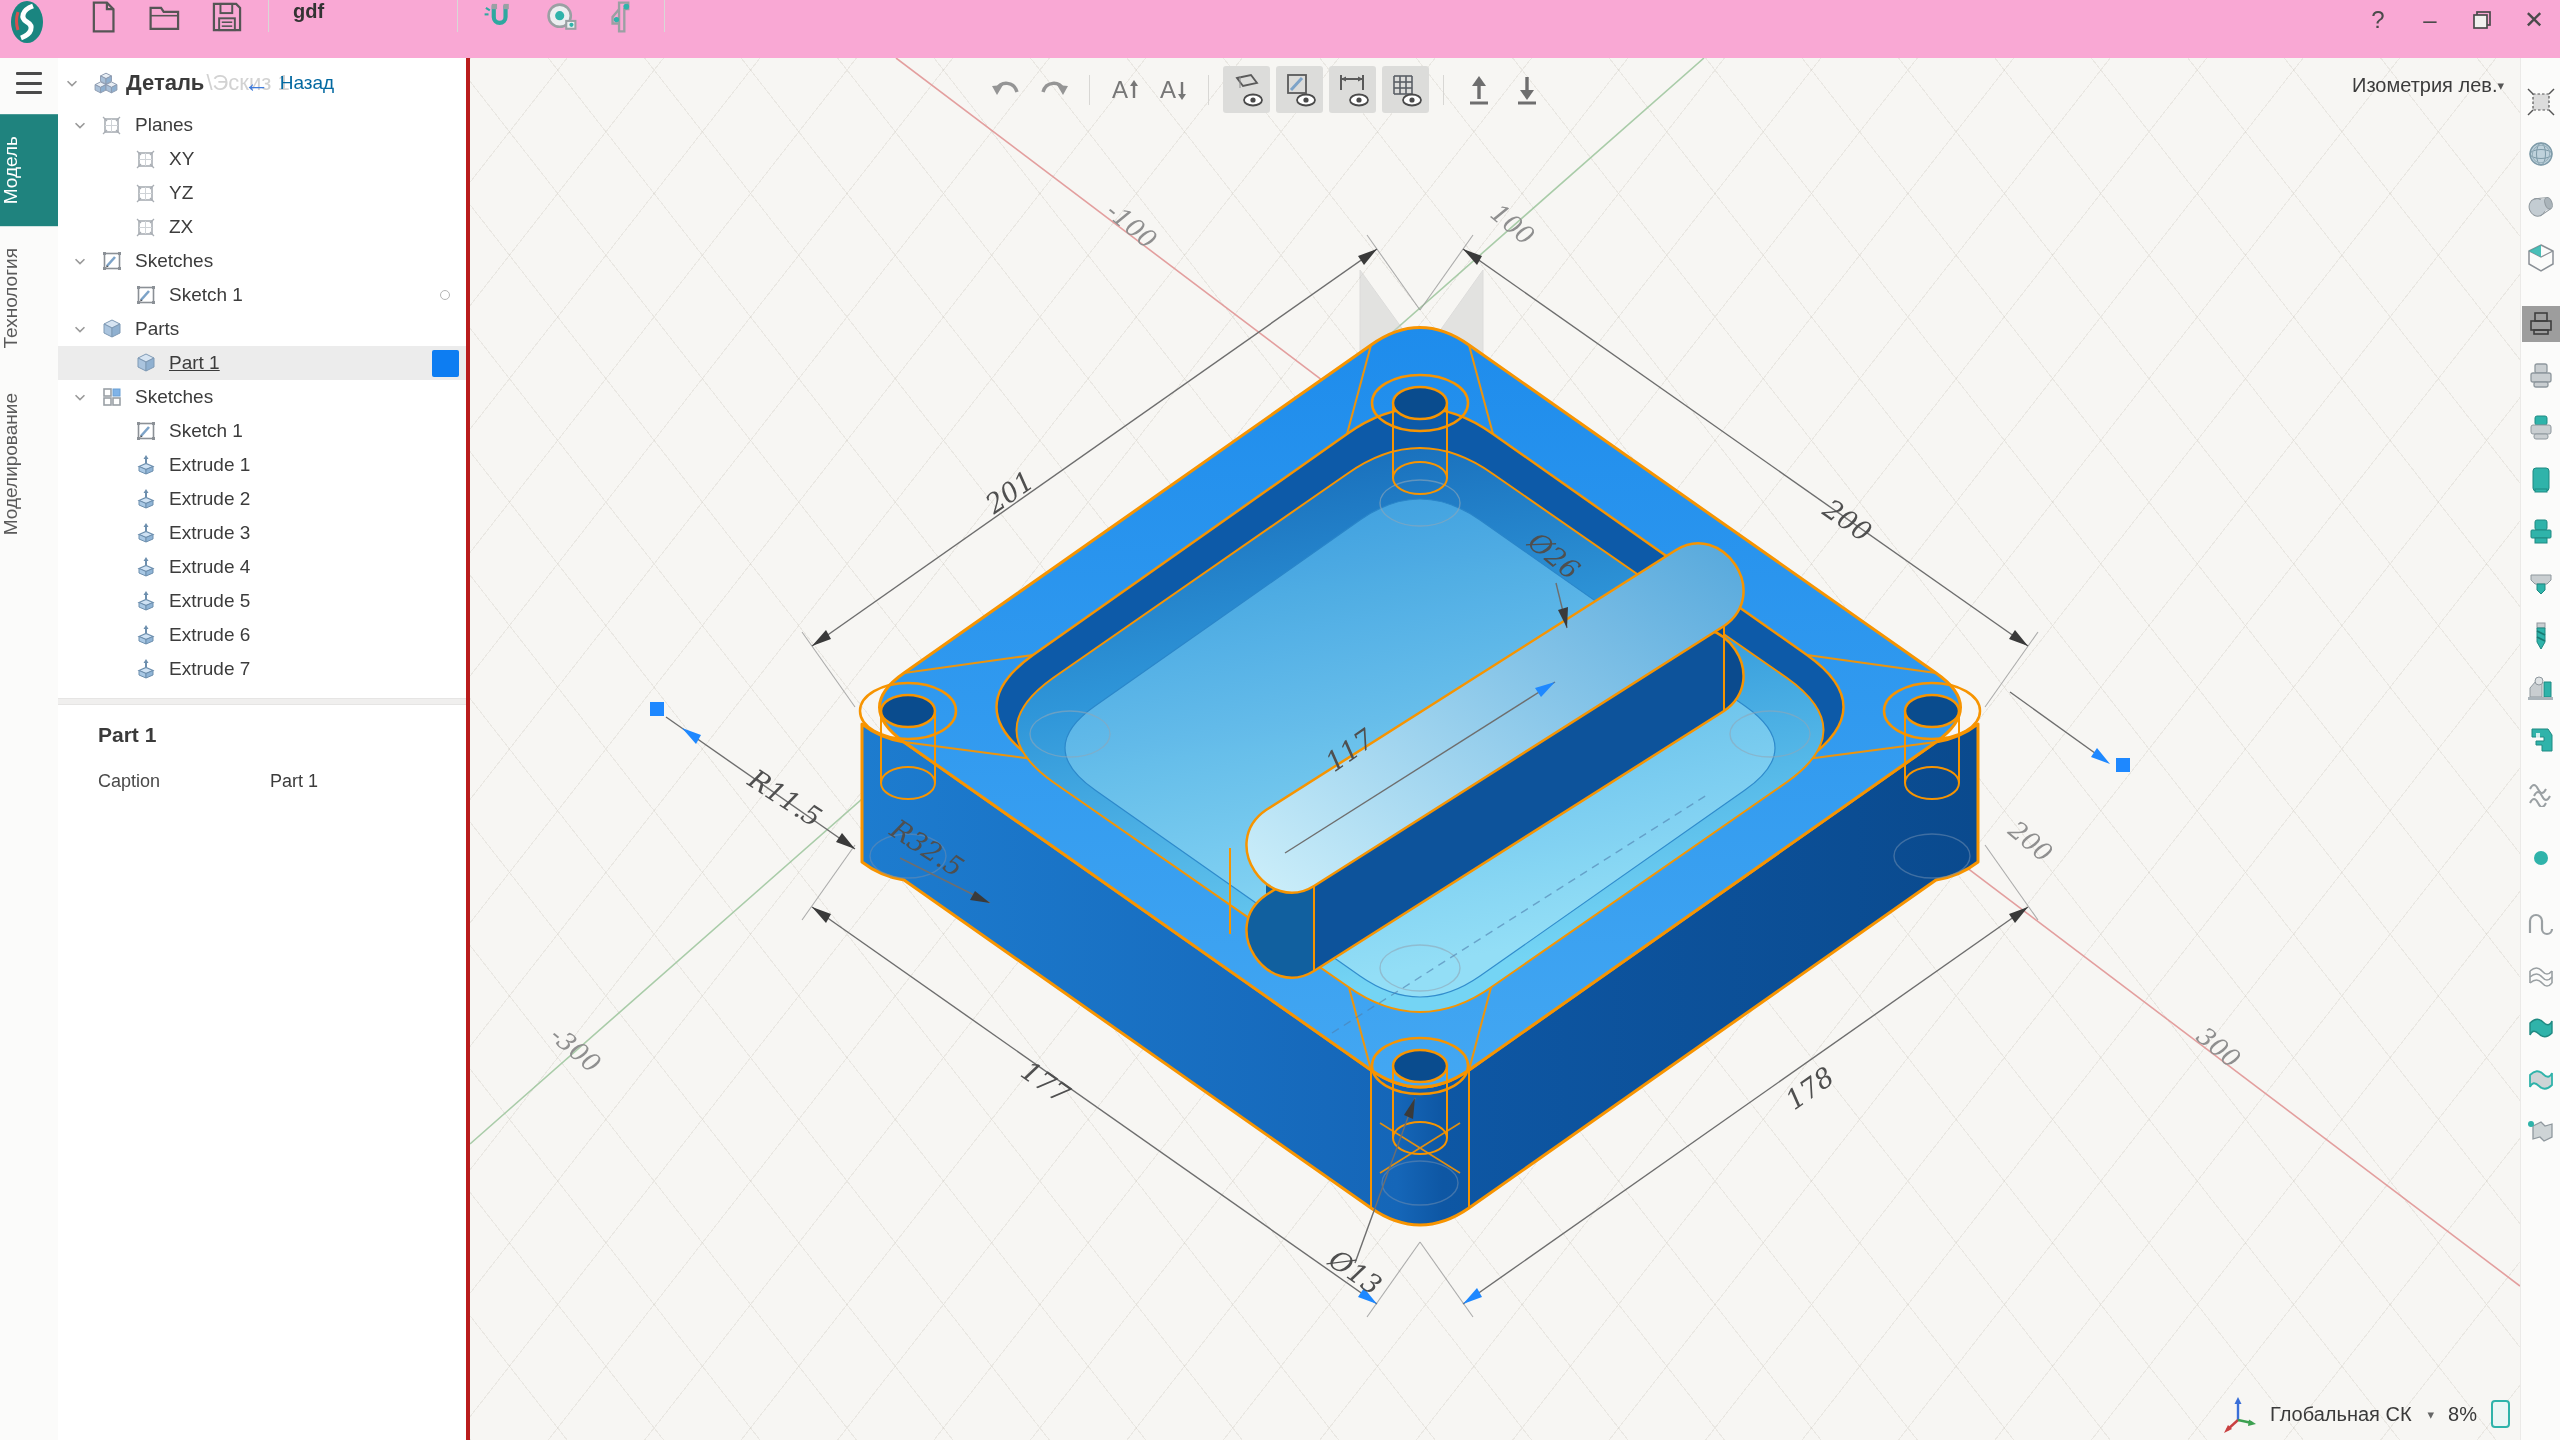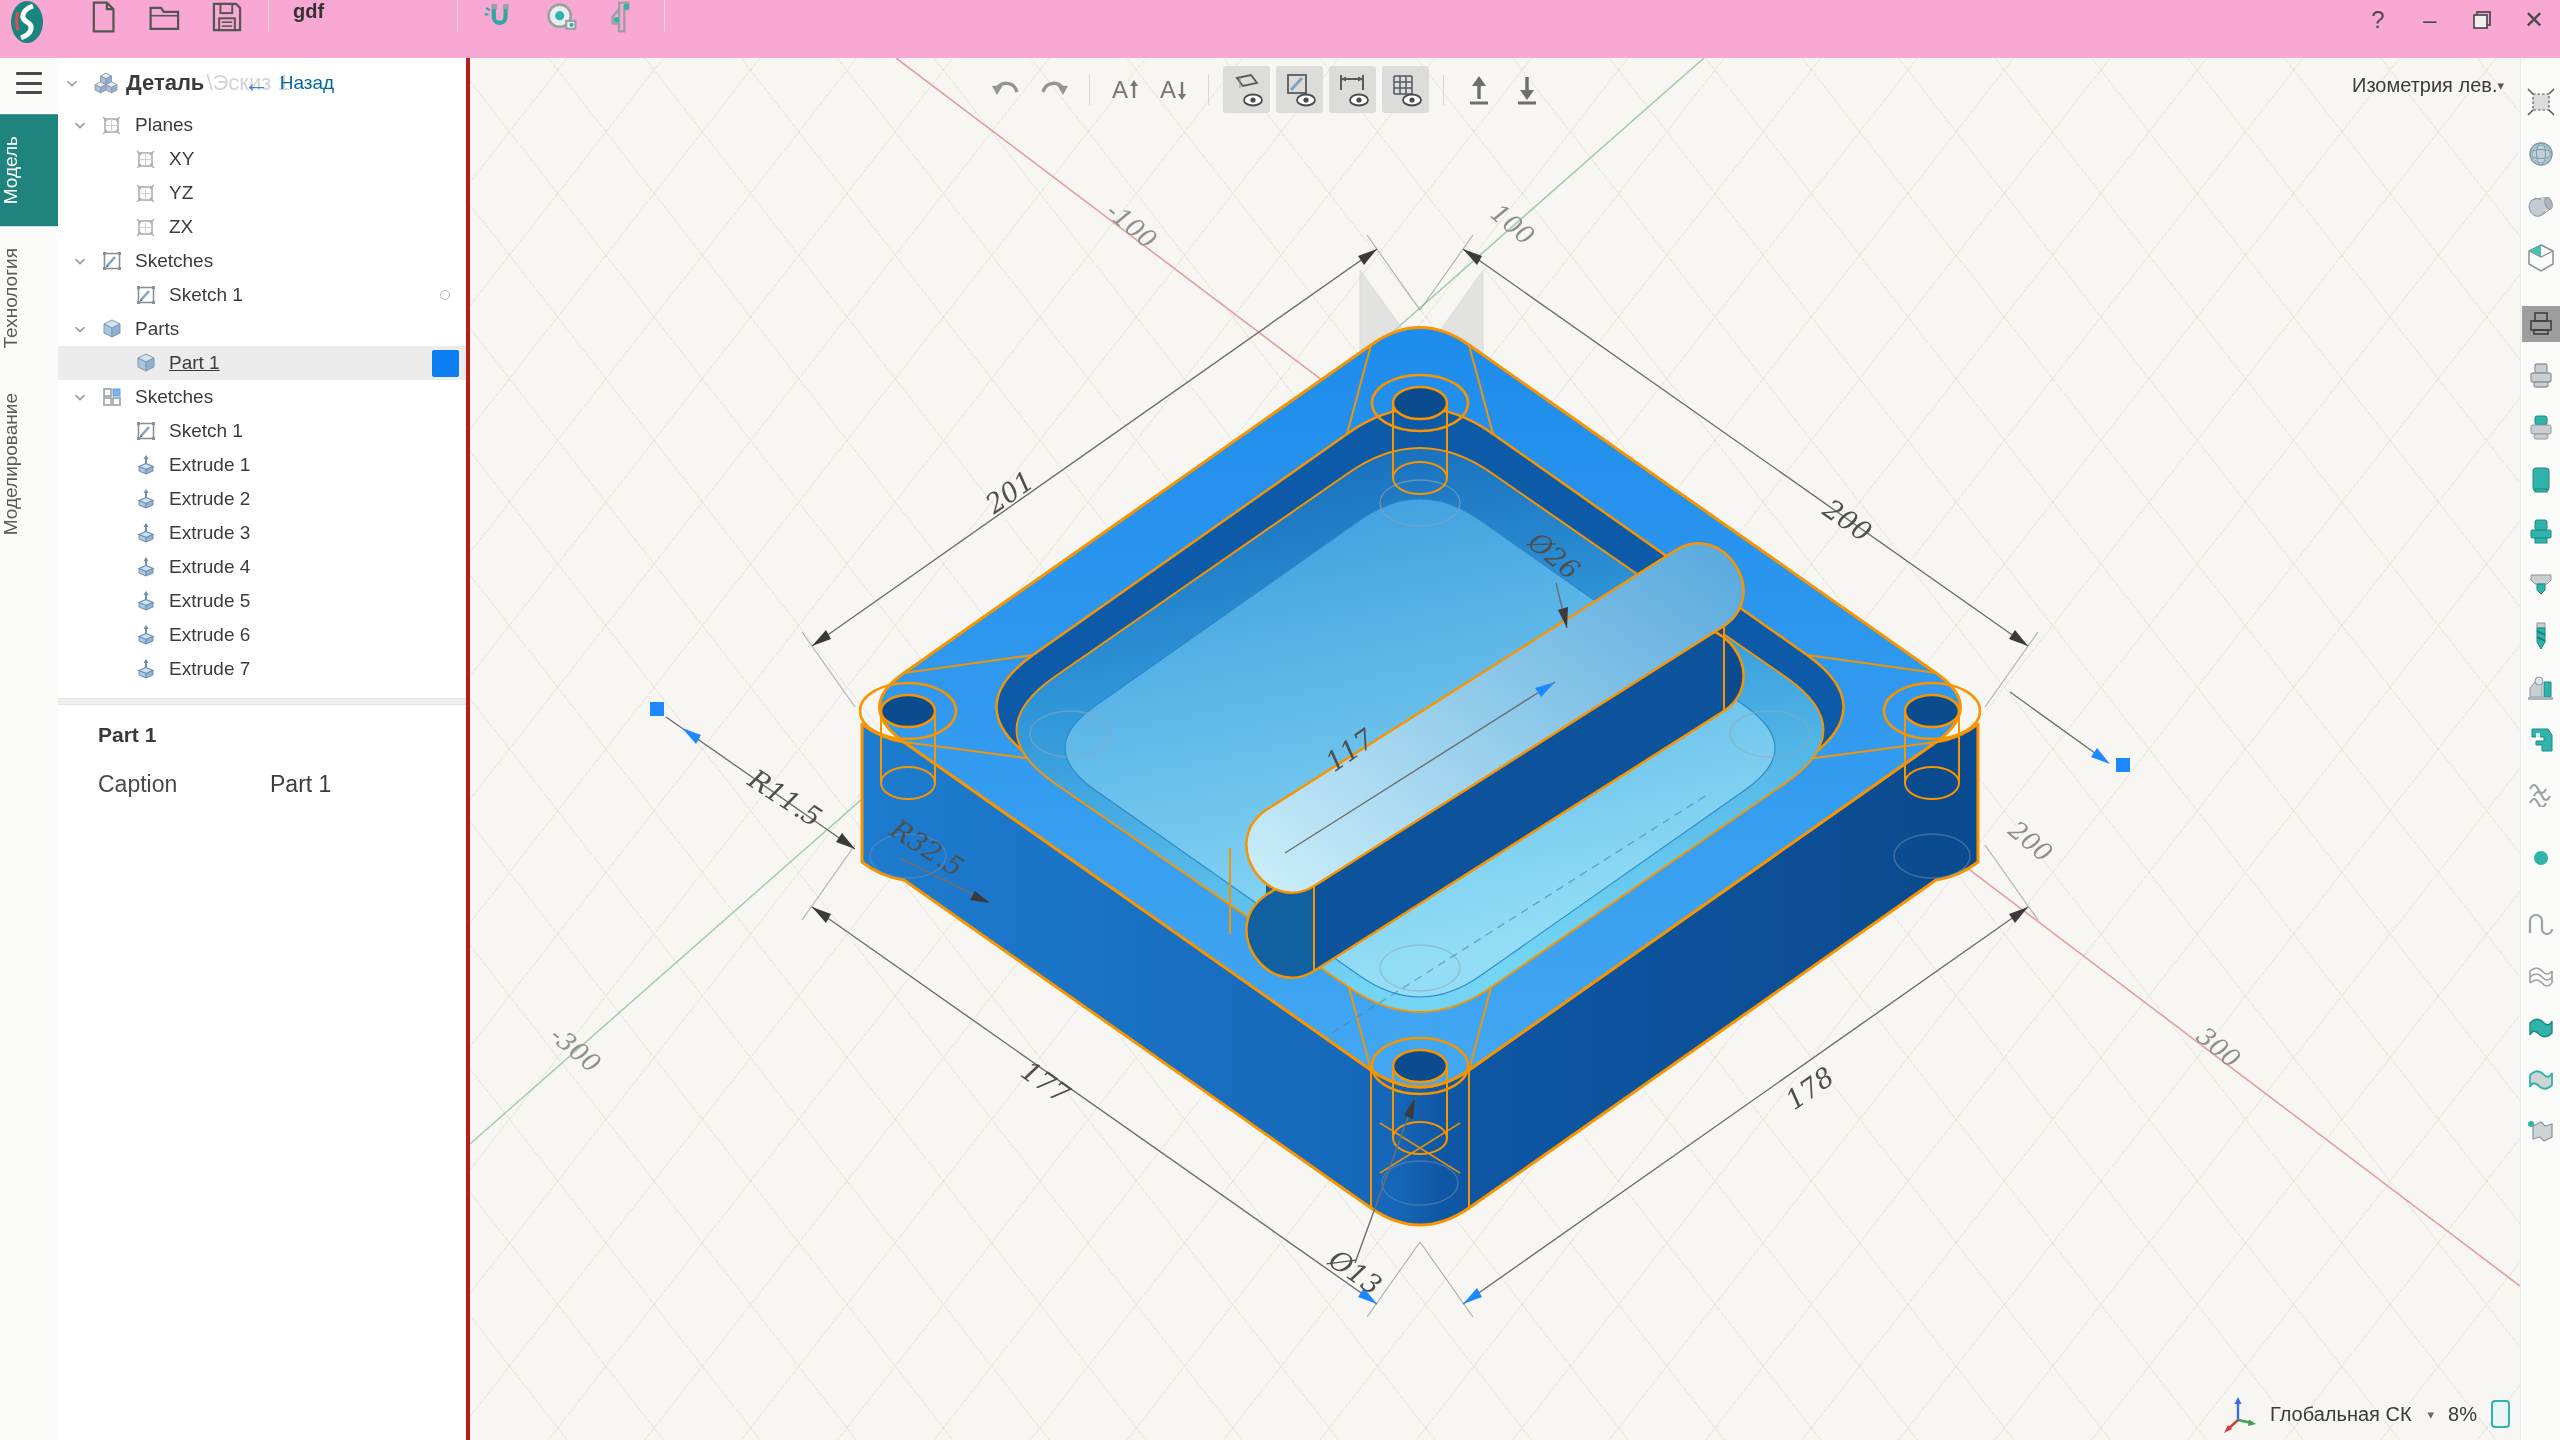--- a/index.html
+++ b/index.html
@@ -45,21 +45,21 @@
   .trow.lvl1 .ticon { margin-left:77px; }
   .ticon { width:22px; height:22px; flex:0 0 22px; }
   .tlabel { margin-left:12px; }
   .trow.sel { background:#ececec; }
   .trow.sel .tlabel { text-decoration:underline; }
   .swatch { position:absolute; right:7px; top:4px; width:27px; height:27px; background:#0d7df2; border-radius:2px; }
   .dotmark { position:absolute; right:16px; top:12px; width:10px; height:10px; border:1.5px solid #b5b5b5; border-radius:50%; }
   .panel-div { height:7px; background:#f0efee; margin-top:12px; border-top:1px solid #e6e5e4; border-bottom:1px solid #e6e5e4; }
   .props { padding:18px 0 0 40px; }
   .props-title { font-size:21px; font-weight:bold; color:#3a3a3a; }
-  .prop-row { display:flex; margin-top:24px; font-size:23px; color:#4a4a4a; }
+  .prop-row { display:flex; margin-top:24px; font-size:18px; color:#4a4a4a; }
   .prop-label { width:172px; }
   .prop-value { color:#3c3c3c; }
 
   
   .viewport { position:relative; width:2050px; height:1382px; overflow:hidden;
       background-color:#f7f6f3;
       background-image:
         repeating-linear-gradient(52deg,  rgba(200,195,185,.28) 0 1px, transparent 1px 76px),
         repeating-linear-gradient(128deg, rgba(200,195,185,.28) 0 1px, transparent 1px 76px); }
   .vp-svg { position:absolute; left:0; top:0; }

